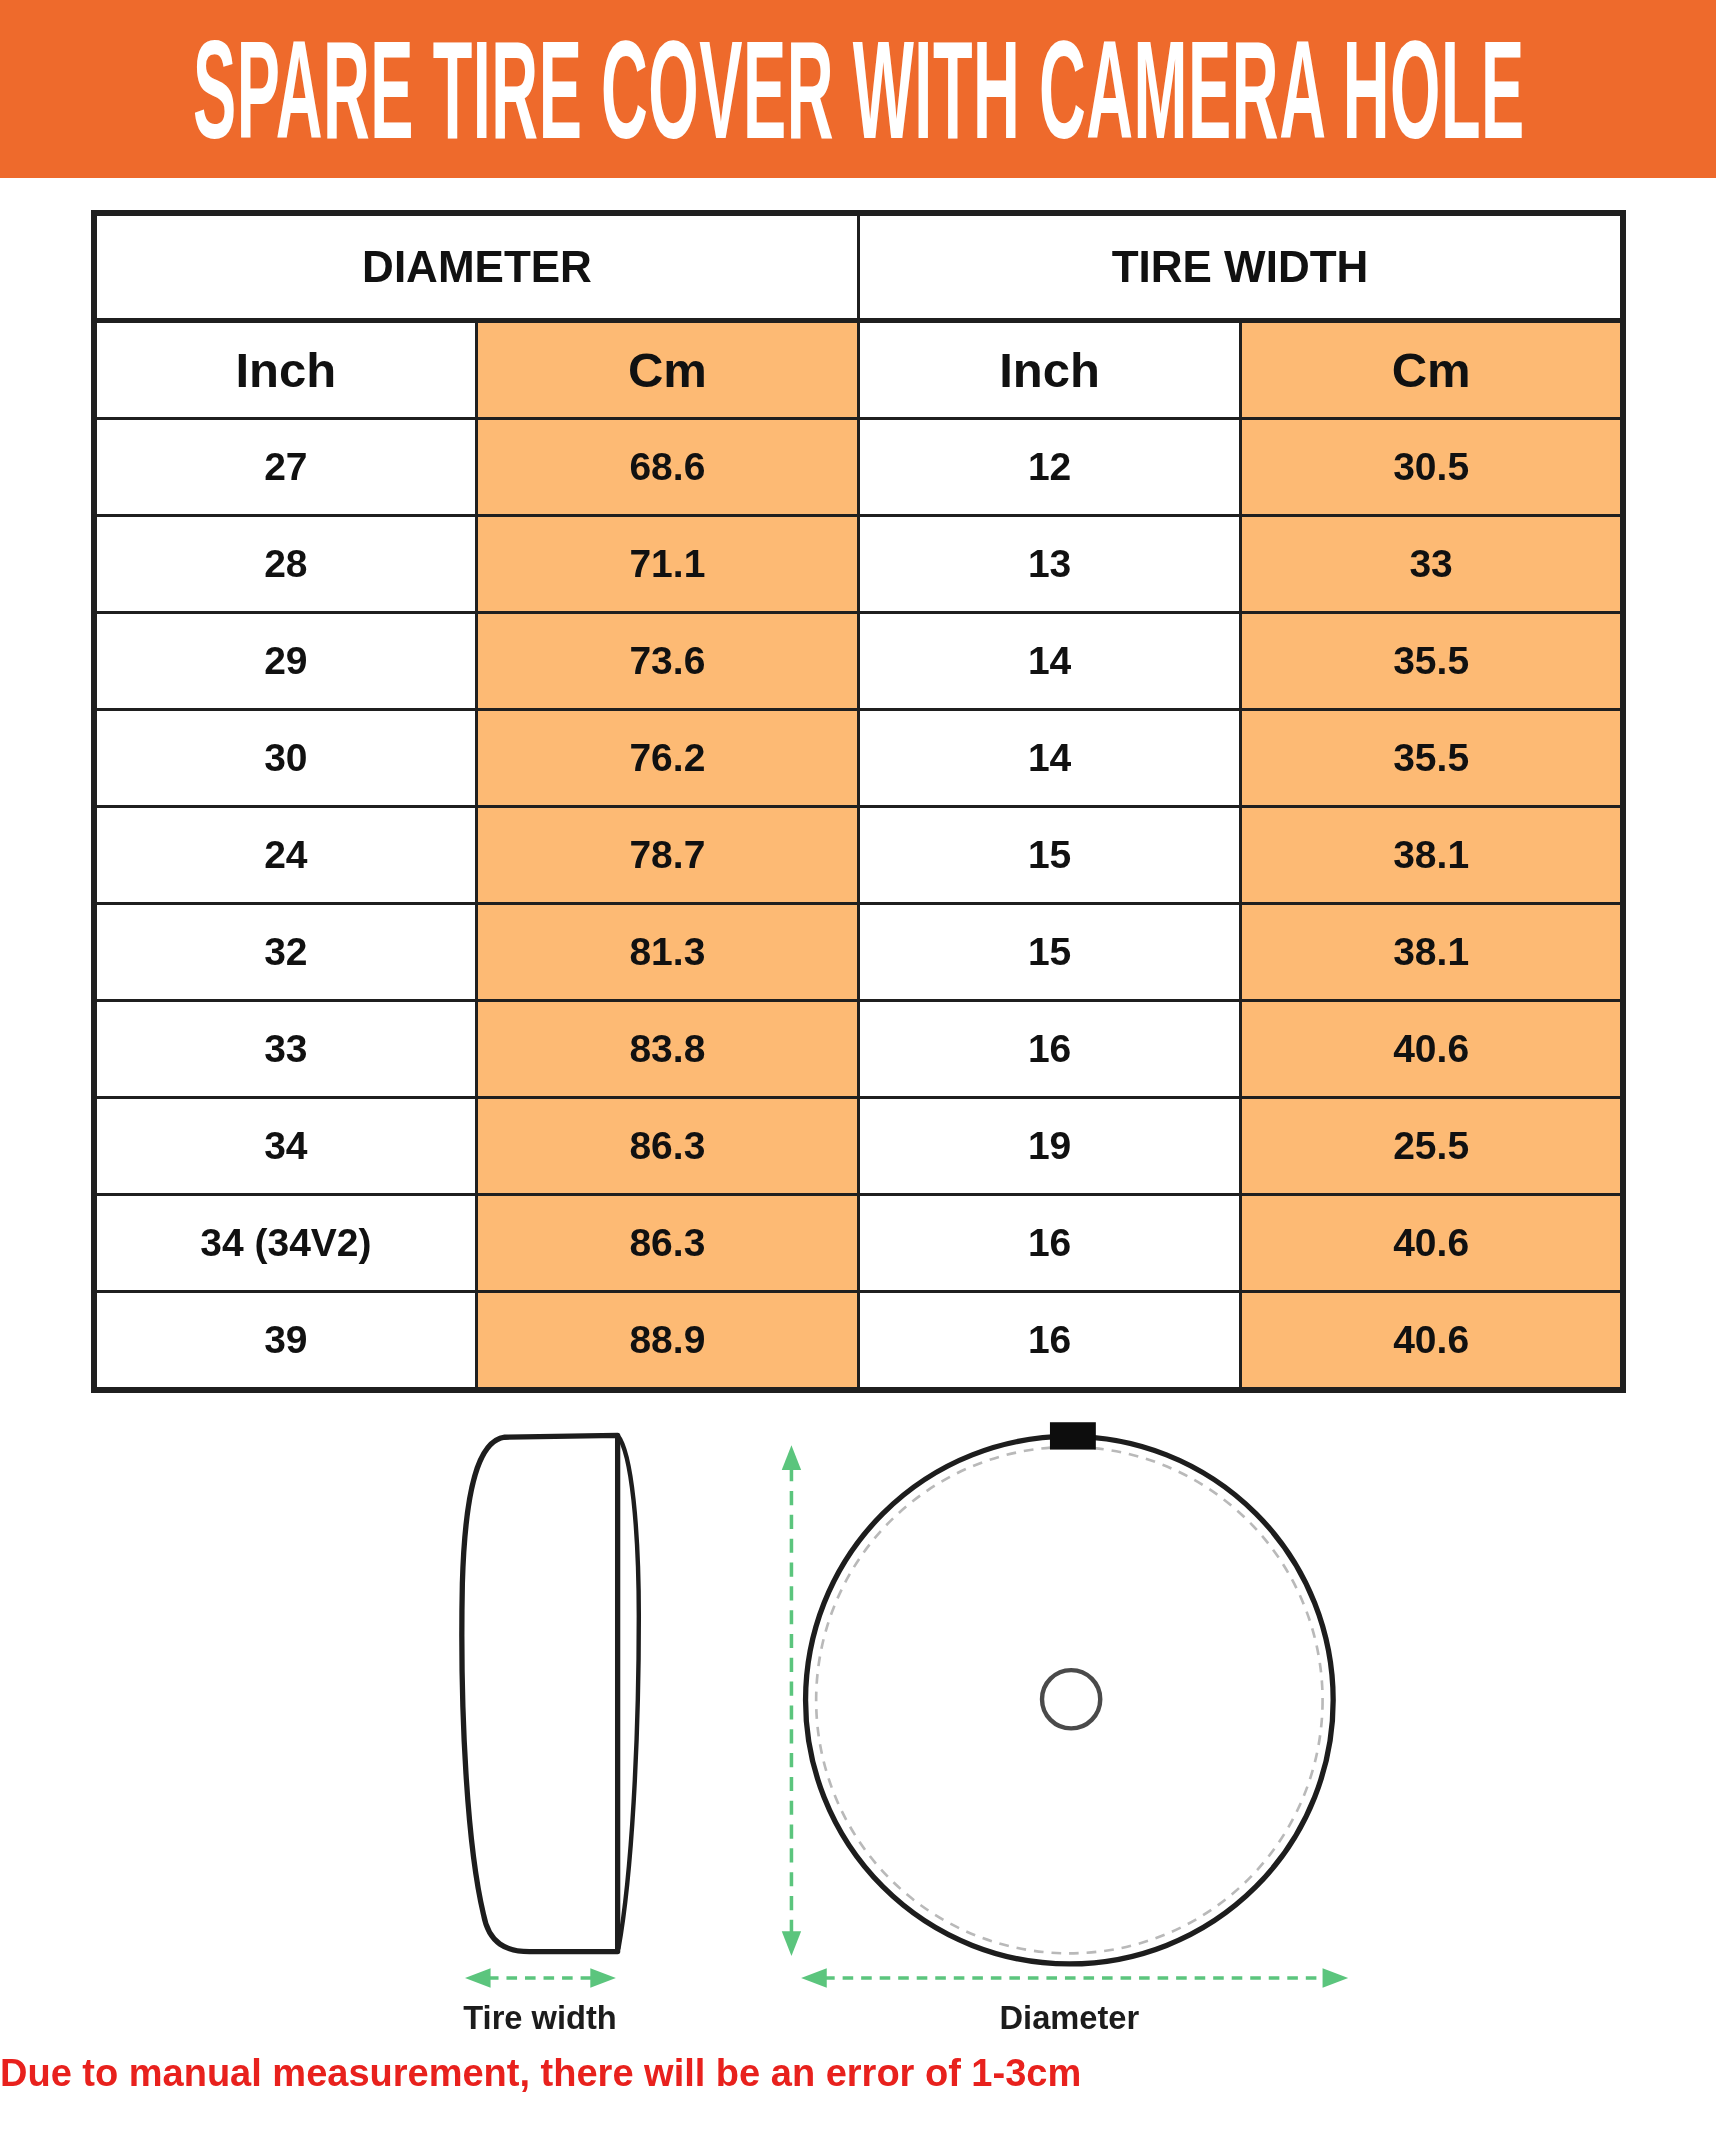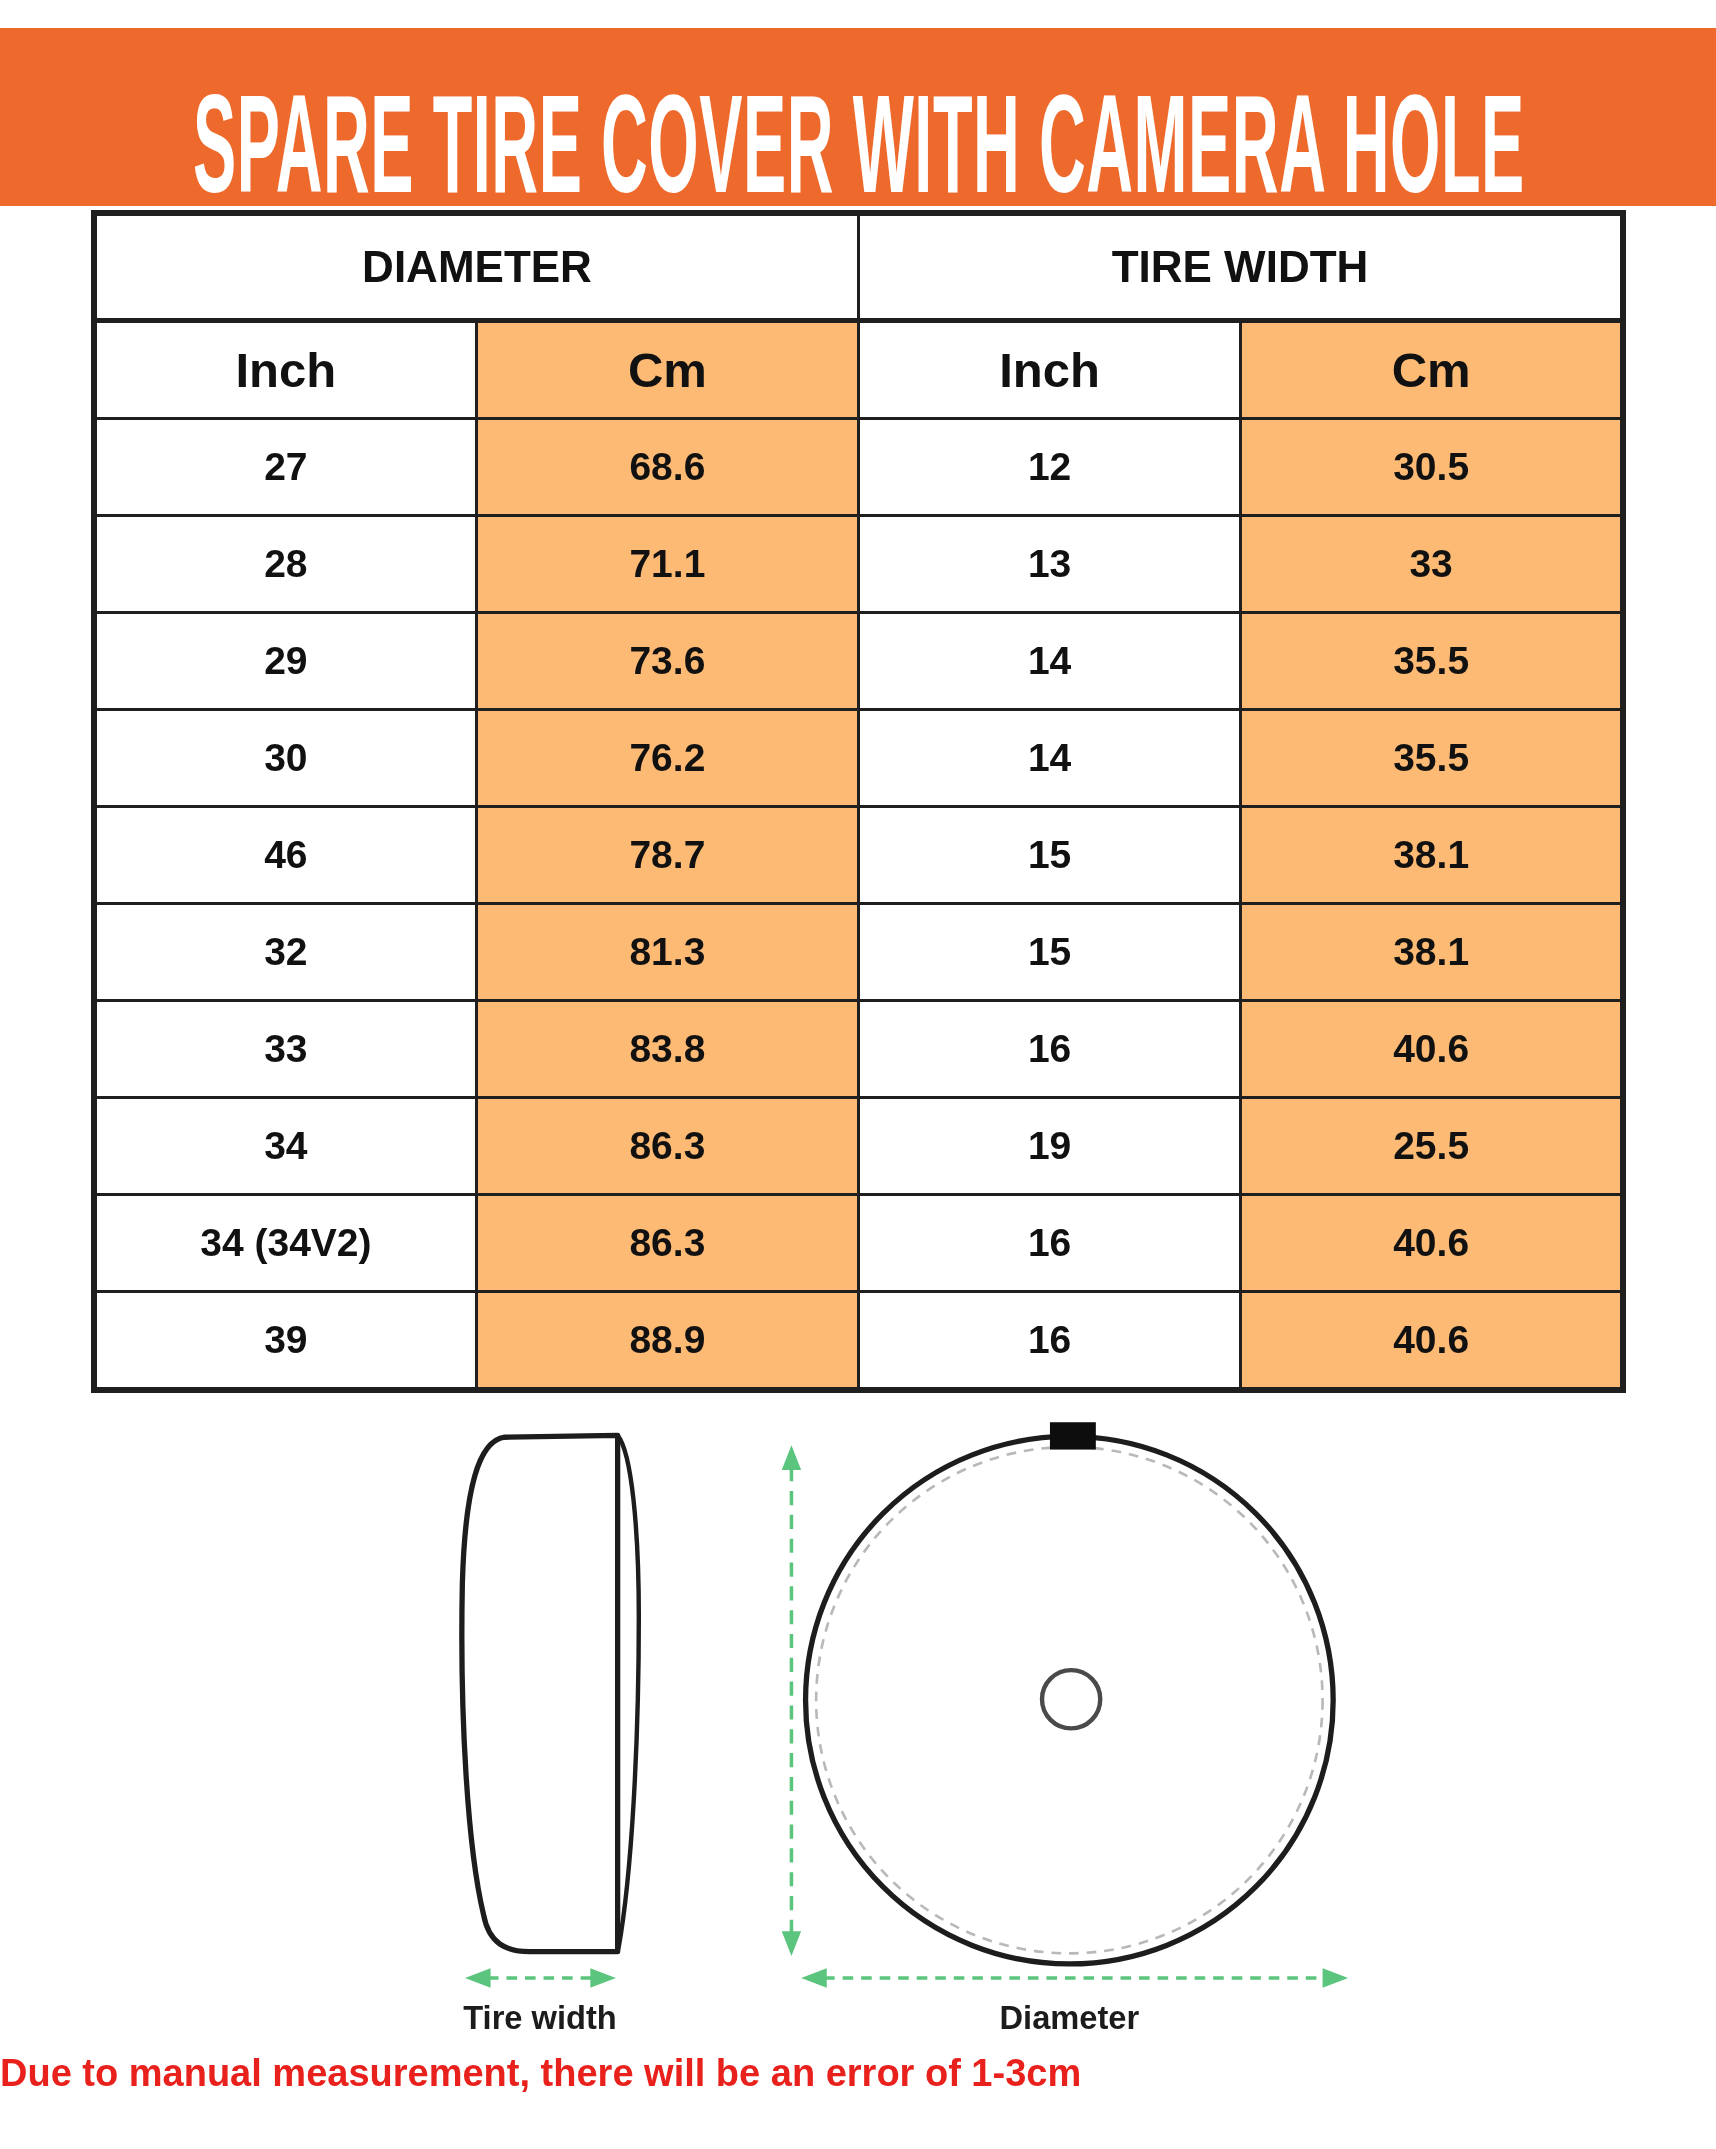--- a/index.html
+++ b/index.html
@@ -1,20 +1,20 @@
 <!DOCTYPE html>
 <html style="font-size:14px"><head>
 <meta charset="utf-8">
 <style>
   html,body{margin:0;padding:0;background:#ffffff;}
   body{width:1717px;height:2149px;position:relative;font-family:"Liberation Sans",sans-serif;}
 
   
   .banner{position:absolute;top:0;left:0;width:1717px;height:178px;background:#ee6a2c;
-          display:flex;align-items:flex-end;justify-content:center;overflow:hidden;margin-top:28px;}
+          display:flex;align-items:center;justify-content:center;overflow:hidden;}
   .banner h1{margin:0;color:#ffffff;font-weight:bold;font-size:108px;letter-spacing:0.9px;
              white-space:nowrap;transform:scale(0.60,1.28);transform-origin:50% 50%;}
 
   
   .table-wrap{position:absolute;top:210px;left:91px;width:1535px;}
   table{width:100%;border-collapse:collapse;table-layout:fixed;border:6.2px solid #1f1f1f;}
   th,td{border:3.5px solid #1f1f1f;text-align:center;vertical-align:middle;color:#111;
         padding:0;overflow:hidden;}
   tr.section-row th{height:102px;font-size:44px;font-weight:bold;background:#ffffff;border-bottom:5.3px solid #1f1f1f;}
   tr.sub-row th{height:94px;font-size:49px;font-weight:bold;}
@@ -73,21 +73,21 @@
             <td class="c-inch">14</td>
             <td class="c-cm">35.5</td>
           </tr>
           <tr>
             <td class="c-inch">30</td>
             <td class="c-cm">76.2</td>
             <td class="c-inch">14</td>
             <td class="c-cm">35.5</td>
           </tr>
           <tr>
-            <td class="c-inch">46</td>
+            <td class="c-inch">24</td>
             <td class="c-cm">78.7</td>
             <td class="c-inch">15</td>
             <td class="c-cm">38.1</td>
           </tr>
           <tr>
             <td class="c-inch">32</td>
             <td class="c-cm">81.3</td>
             <td class="c-inch">15</td>
             <td class="c-cm">38.1</td>
           </tr>

